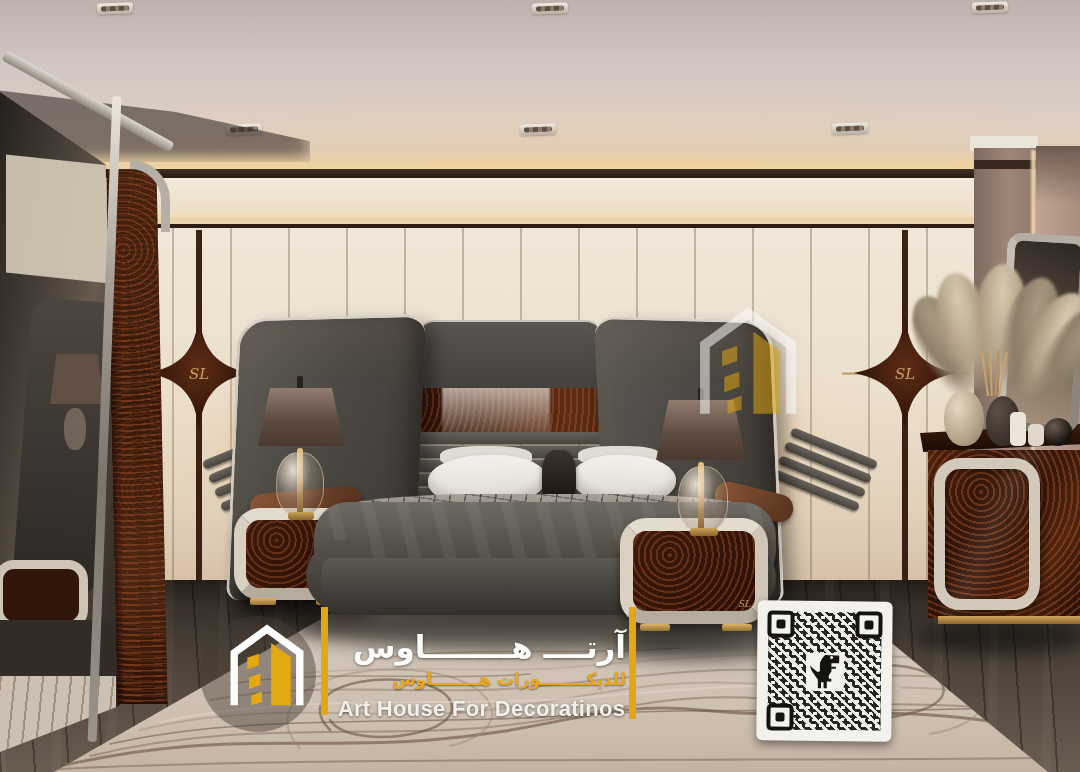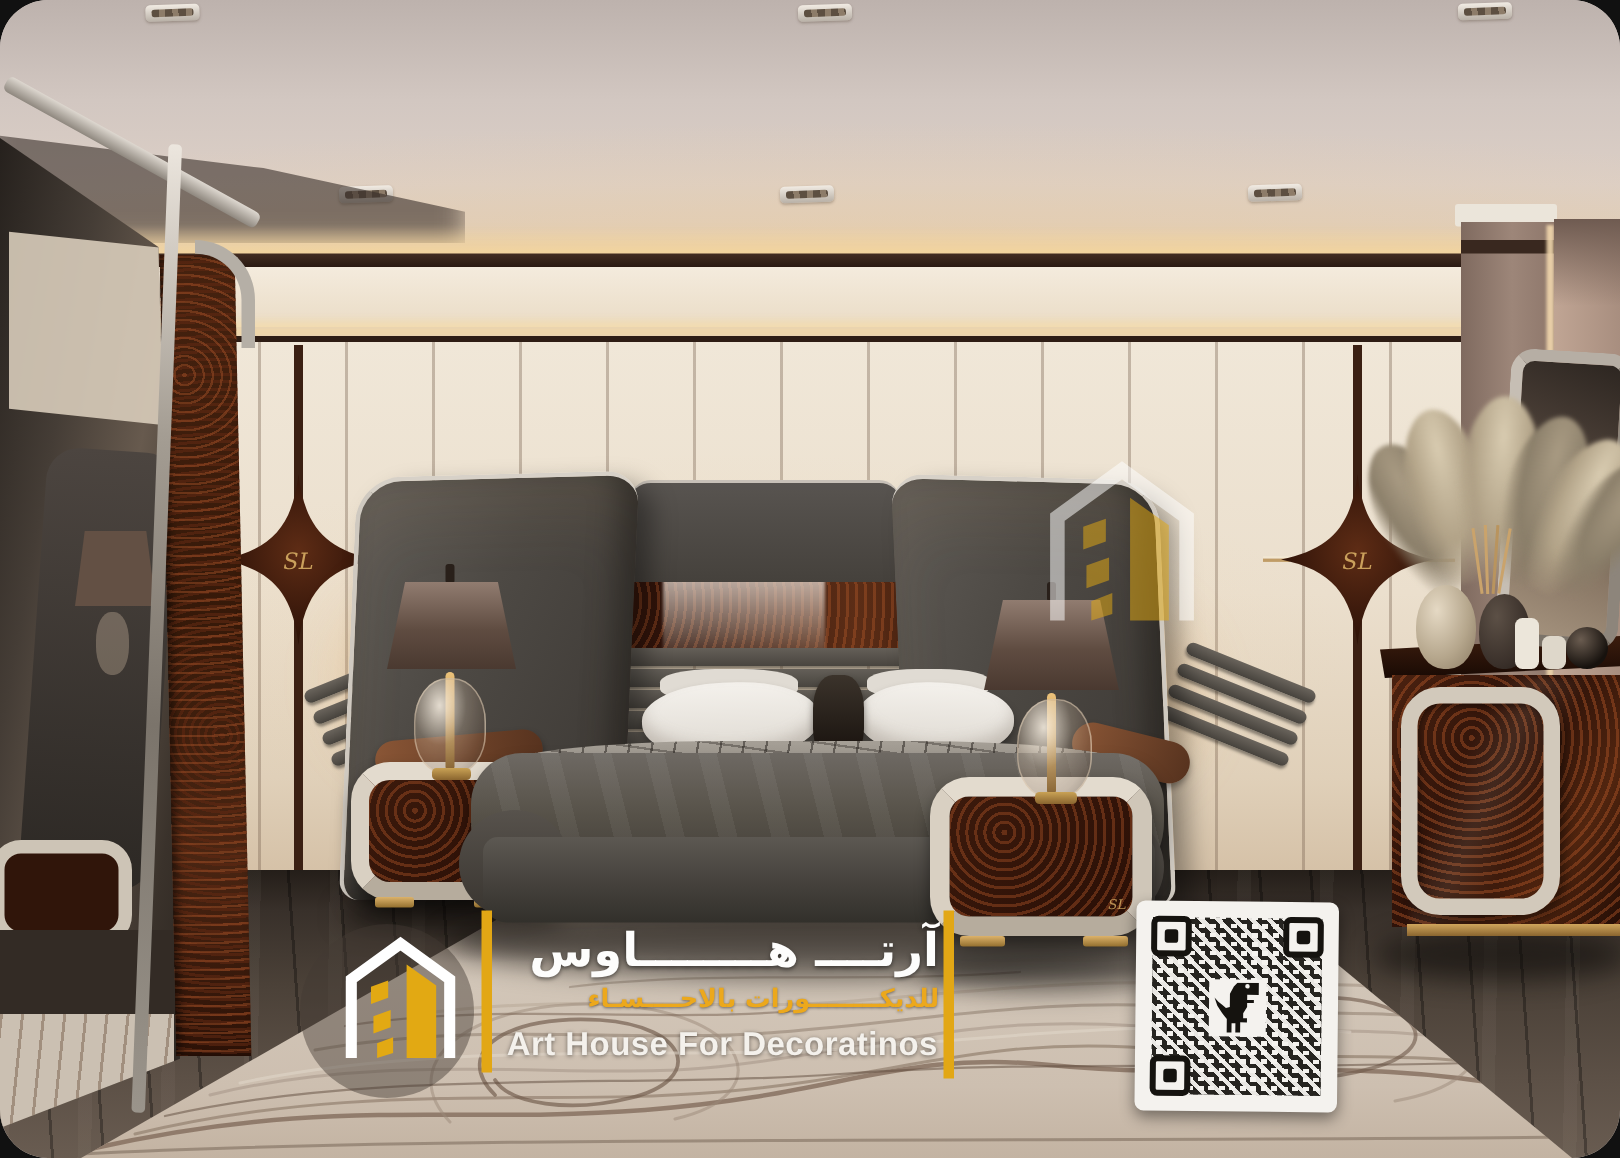--- a/index.html
+++ b/index.html
@@ -1,18 +1,18 @@
 <!DOCTYPE html>
 <html><head>
 <meta charset="utf-8">
 <style>
   html,body{margin:0;padding:0;background:#111;}
   *{box-sizing:border-box;}
   .scene{position:relative;width:1080px;height:772px;overflow:hidden;
-         font-family:"DejaVu Sans",sans-serif;background:#d6cbc5;border-radius:32px;}
+         font-family:"DejaVu Sans",sans-serif;background:#d6cbc5;}
   .abs{position:absolute;}
 
   
   .ceiling{left:0;top:0;width:1080px;height:176px;
     background:
       radial-gradient(120% 90% at 55% 100%, rgba(236,206,162,.55) 0%, rgba(236,206,162,0) 60%),
       linear-gradient(180deg,#bdb2ad 0%,#d2c7c1 38%,#dccfc6 70%,#e0ccb4 100%);}
   .spot{width:36px;height:11px;border-radius:3px;transform:rotate(-2deg);
     background:linear-gradient(180deg,#f1ebe3,#b9b1a7);box-shadow:0 1px 2px rgba(90,75,60,.4);}
   .spot-core{position:absolute;left:4px;top:3px;right:4px;bottom:3px;border-radius:2px;
@@ -184,21 +184,21 @@
     background:radial-gradient(ellipse at 50% 22%, #d8cbb0, #b2a388 48%, rgba(140,125,100,0) 75%);}
   .frond.dk{background:radial-gradient(ellipse at 50% 22%, #a89a82, #8b7f6a 48%, rgba(110,98,78,0) 75%);}
   .vase{border-radius:50% 50% 46% 46%;}
 
   
   .center-mark{left:694px;top:306px;width:108px;height:112px;opacity:.52;}
   .badge-circle{left:200px;top:616px;width:116px;height:116px;border-radius:50%;
     background:rgba(66,58,51,.45);}
   .brand-icon{left:226px;top:620px;width:82px;height:92px;}
   .gold-bar{width:7px;background:#e2a715;}
-  .brand-text{left:337px;top:615px;width:289px;}
+  .brand-text{left:337px;top:628px;width:289px;}
   .brand-ar-title{direction:rtl;text-align:right;color:#fdfdfc;font-weight:bold;font-size:31px;
     line-height:1.25;white-space:nowrap;text-shadow:0 1px 3px rgba(0,0,0,.5);}
   .brand-ar-sub{direction:rtl;text-align:right;color:#eca81c;font-weight:bold;font-size:17px;
     line-height:1.2;white-space:nowrap;margin-top:2px;text-shadow:0 1px 2px rgba(0,0,0,.45);}
   .brand-en{font-family:"Liberation Sans",sans-serif;color:#f4f1ec;font-weight:bold;font-size:22px;
     letter-spacing:.3px;white-space:nowrap;margin-top:7px;text-shadow:0 1px 3px rgba(0,0,0,.5);text-align:center;}
 
   .qr{left:757px;top:601px;width:135px;height:140px;background:#f4f2ee;border-radius:6px;
     transform:rotate(.6deg);box-shadow:0 4px 10px rgba(0,0,0,.45);}
   .qr-noise{position:absolute;left:11px;top:11px;right:11px;bottom:11px;opacity:.92;
@@ -416,21 +416,21 @@
   <svg class="abs brand-icon" viewBox="0 0 100 104">
     <path d="M10 100 V36 L50 7 L90 36 V100" fill="none" stroke="#ffffff" stroke-width="9"></path>
     <polygon points="55,24 79,41 79,100 55,100" fill="#e2a913"></polygon>
     <polygon points="26,42 40,37 40,51 26,56" fill="#e2a913"></polygon>
     <polygon points="28,66 42,61 42,75 28,80" fill="#e2a913"></polygon>
     <polygon points="31,88 44,83 44,96 31,100" fill="#e2a913"></polygon>
   </svg>
   <div class="abs gold-bar" style="left:321px;top:607px;height:108px"></div>
   <div class="abs brand-text">
     <div class="brand-ar-title">آرتــــ هــــــــاوس</div>
-    <div class="brand-ar-sub">للديكــــــــورات بالاحــــسـاء</div>
+    <div class="brand-ar-sub">للديكــــــــورات هــــــــاوس</div>
     <div class="brand-en">Art House  For Decoratinos</div>
   </div>
   <div class="abs gold-bar" style="left:629px;top:607px;height:112px"></div>
 
   <div class="abs qr">
     <div class="qr-noise"></div>
     <div class="finder" style="left:10px;top:10px">
         <div class="finder-dot"></div>
       </div>
     <div class="finder" style="left:98px;top:10px">

